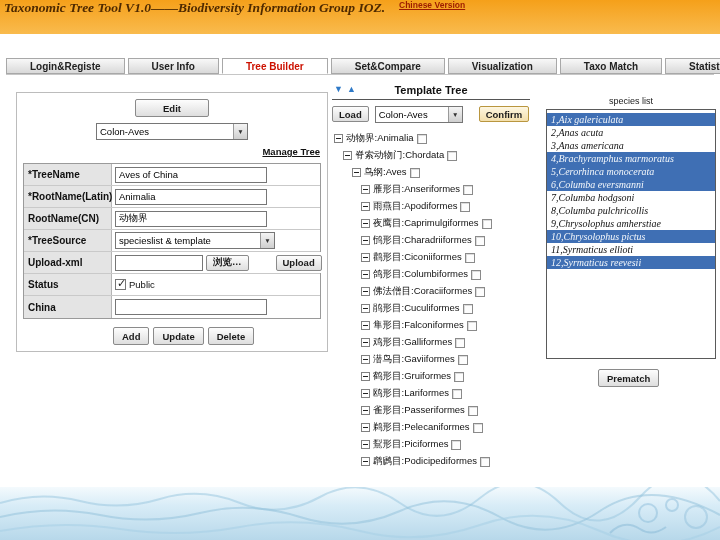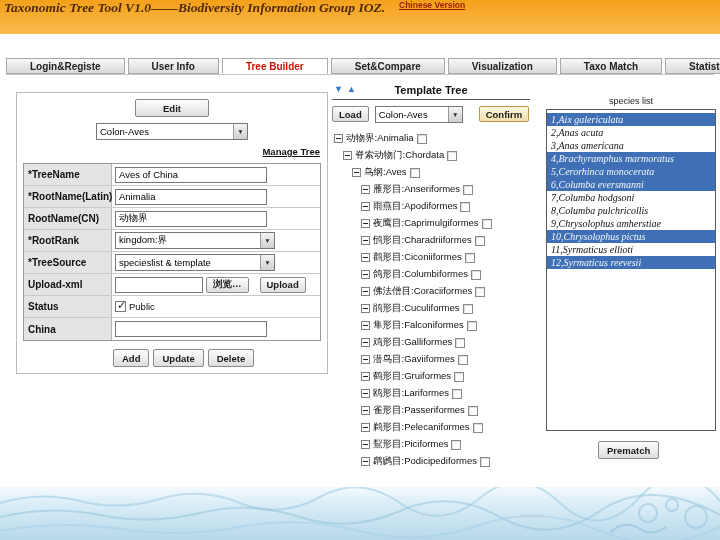--- a/index.html
+++ b/index.html
@@ -85,21 +85,21 @@
   .trow { display:flex; align-items:center; height:17px; gap:3px; }
   .lv0 { padding-left:2px; } .lv1 { padding-left:11px; } .lv2 { padding-left:20px; } .lv3 { padding-left:29px; }
   .exp { width:9px; height:9px; border:1px solid #808080; background:#fff; position:relative; flex:none; cursor:pointer; }
   .exp::before { content:""; position:absolute; left:1px; right:1px; top:3px; height:1px; background:#222; }
   .tl { font-size:9.5px; color:#111; white-space:nowrap; }
   .tcb { width:10px; height:10px; border:1px solid #8a8a8a; background:#fdfdfd; box-shadow:inset 1px 1px 0 #ddd; flex:none; cursor:pointer; }
 
   
   .rightpanel { position:absolute; top:62px; left:546px; width:170px; }
   .sptitle { text-align:center; font-size:9px; color:#222; margin-bottom:3px; }
-  .spbox { border:1px solid #5a5a5a; height:322px; background:#fff; padding:3px 0; overflow:hidden; }
+  .spbox { border:1px solid #5a5a5a; height:250px; background:#fff; padding:3px 0; overflow:hidden; }
   .sp { font:italic 10px "Liberation Serif", serif; padding:0 4px; height:13px; line-height:13px; white-space:nowrap; color:#111; cursor:pointer; }
   .sp.hl { background:#3f6fb4; color:#f3f7fb; }
   .prematch { margin-top:10px; margin-left:52px; }
 
   
   .footer {
     position:absolute; top:487px; left:0; width:720px; height:53px;
     background:linear-gradient(180deg,#f4fafd 0%, #d8ecf7 35%, #b7d8ea 100%);
   }
   .footer svg { position:absolute; top:0; left:0; }
@@ -151,43 +151,34 @@
               <input class="txt" value="Animalia" style="">
             </div>
         </div>
         <div class="frow">
           <div class="flabel">RootName(CN)</div>
           <div class="fval">
               <input class="txt" value="动物界" style="">
             </div>
         </div>
         <div class="frow">
-          <div class="flabel">*RootRank</div>
-          <div class="fval">
-            <span class="sel" style="width:160px">
-              <span>kingdom:界</span>
-              <span class="dd">▼</span>
-            </span>
-          </div>
-        </div>
-        <div class="frow">
           <div class="flabel">*TreeSource</div>
           <div class="fval">
             <span class="sel" style="width:160px">
               <span>specieslist &amp; template</span>
               <span class="dd">▼</span>
             </span>
           </div>
         </div>
         <div class="frow">
           <div class="flabel">Upload-xml</div>
           <div class="fval">
             <input class="txt file" value="" style="">
             <span class="btn small">浏览…</span>
-            <span class="btn small" style="margin-left:8px">Upload</span>
+            <span class="btn small" style="margin-left:24px">Upload</span>
           </div>
         </div>
         <div class="frow">
           <div class="flabel">Status</div>
           <div class="fval">
             <span class="cbx checked"></span>
             <span class="cbxlabel">Public</span>
           </div>
         </div>
         <div class="frow">

